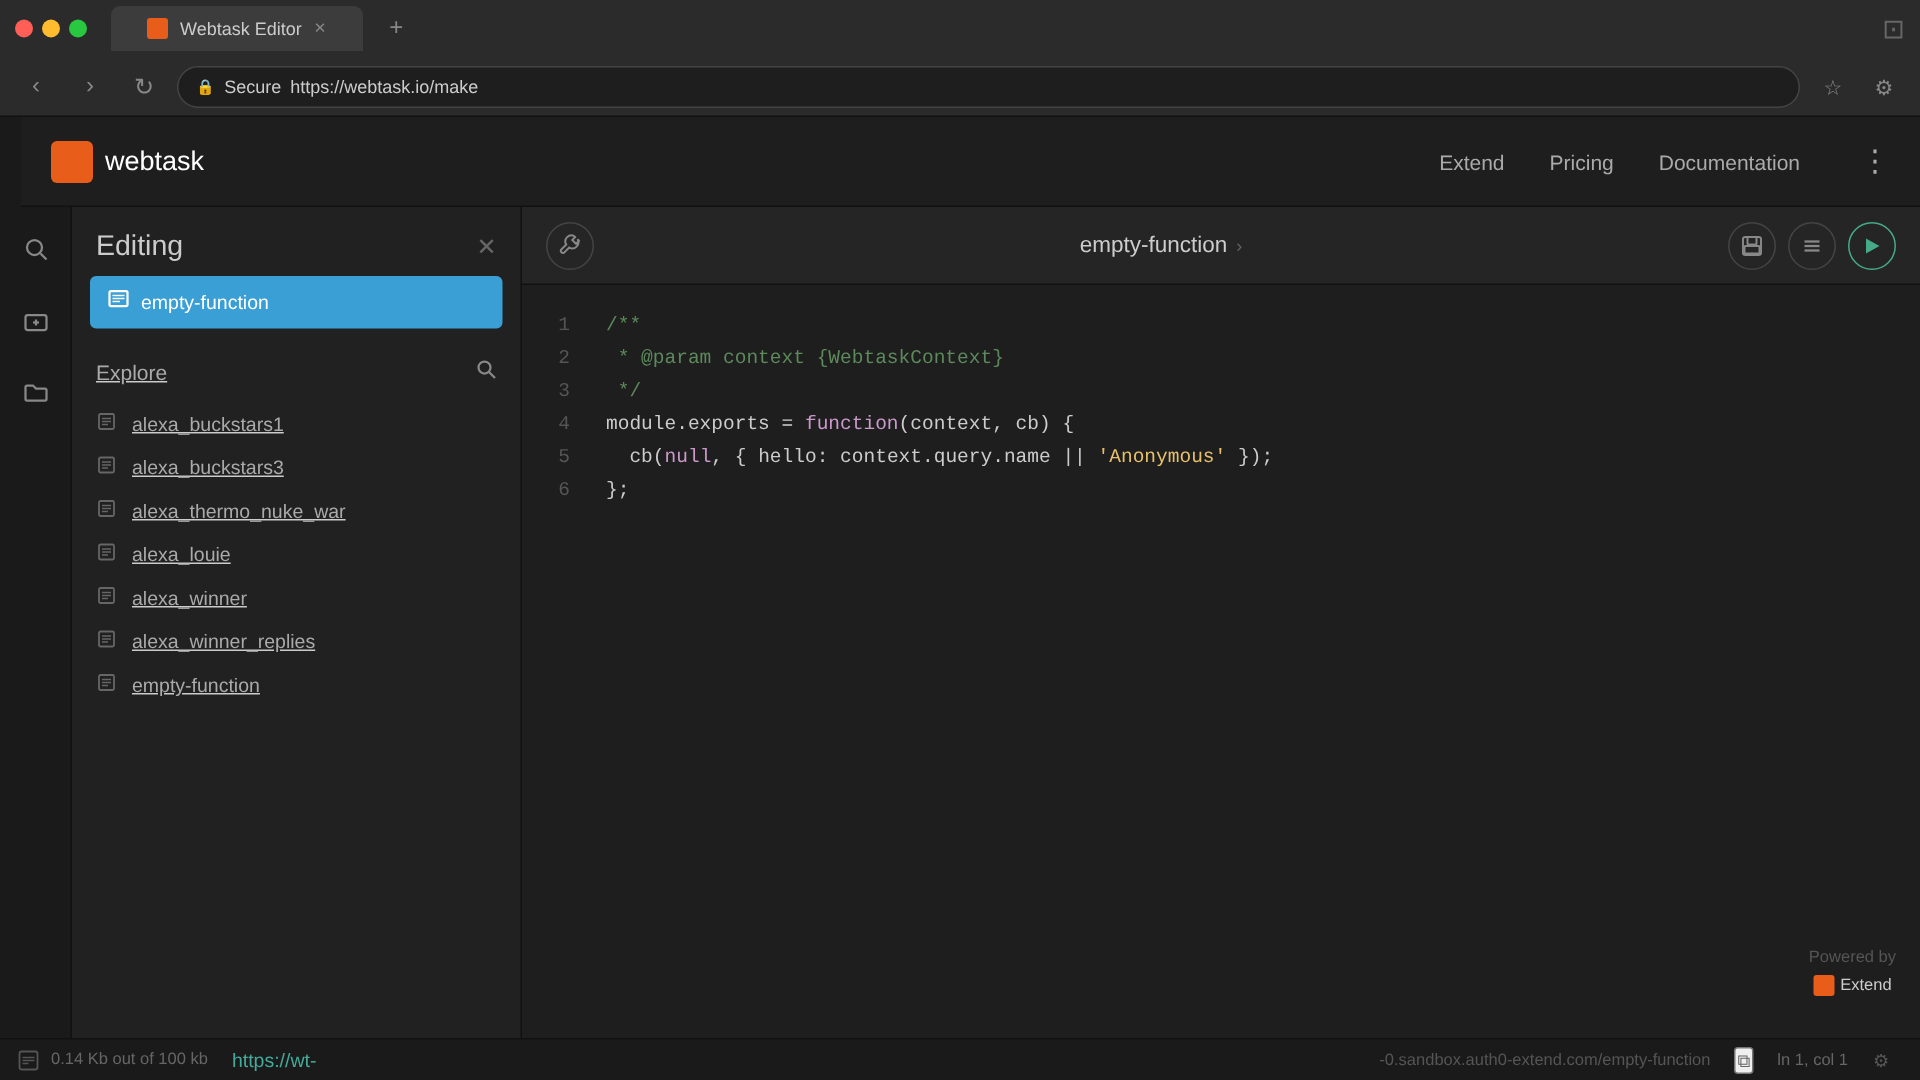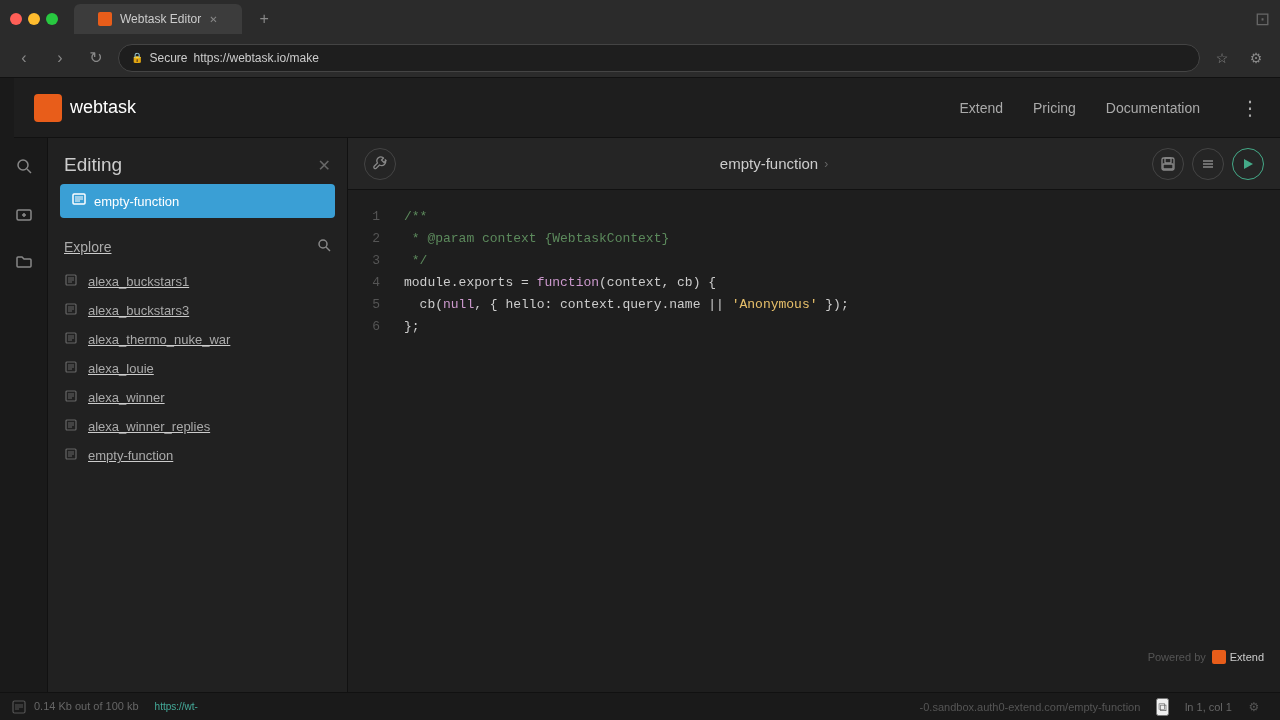--- a/index.html
+++ b/index.html
@@ -515,41 +515,41 @@
       <div class="code-lines">
         <div class="code-line"><span class="c-comment">/**</span></div>
         <div class="code-line"><span class="c-comment"> * @param context {WebtaskContext}</span></div>
         <div class="code-line"><span class="c-comment"> */</span></div>
         <div class="code-line"><span class="c-normal">module.exports = </span><span class="c-keyword">function</span><span class="c-normal">(context, cb) {</span></div>
         <div class="code-line"><span class="c-normal">  cb(</span><span class="c-keyword">null</span><span class="c-normal">, { hello: context.query.name || </span><span class="c-string">'Anonymous'</span><span class="c-normal"> });</span></div>
         <div class="code-line"><span class="c-normal">};</span></div>
       </div>
     </div>
 
-    <div style="position:absolute; bottom:28px; right:16px; display:flex; align-items:center; gap:6px; font-size:11px; color:#555;">
+    <div style="position:absolute; bottom:28px; right:16px; display:flex; align-items:center; gap:6px; font-size:11px; color:#555;flex-direction:column;">
       <span>Powered by</span>
       <div style="display:flex;align-items:center;gap:4px;">
         <div style="width:14px;height:14px;background:#e85d1a;border-radius:2px;"></div>
         <span style="color:#ccc;">Extend</span>
       </div>
     </div>
   </div>
 </div>
 
 <div class="status-bar">
   <div class="status-left">
     <svg width="14" height="14" viewBox="0 0 14 14" fill="none">
       <rect x="1" y="1" width="12" height="12" rx="1.5" stroke="#555" stroke-width="1.2"></rect>
       <line x1="3" y1="5" x2="11" y2="5" stroke="#555" stroke-width="1"></line>
       <line x1="3" y1="7" x2="11" y2="7" stroke="#555" stroke-width="1"></line>
       <line x1="3" y1="9" x2="7" y2="9" stroke="#555" stroke-width="1"></line>
     </svg>
     <span>0.14 Kb out of 100 kb</span>
   </div>
-  <span style="color:#4a9;cursor:pointer;font-size:10px;">https://wt-</span>
+  <span style="color:#4a9;cursor:pointer;font-size:13px;">https://wt-</span>
   <div class="status-center">
     <span>-0.sandbox.auth0-extend.com/empty-function</span>
   </div>
   <button class="copy-btn">⧉</button>
   <div class="status-right">
     <span>ln 1, col 1</span>
     <button class="toolbar-icon-btn" style="color:#555;font-size:12px;">⚙</button>
   </div>
 </div>
 

